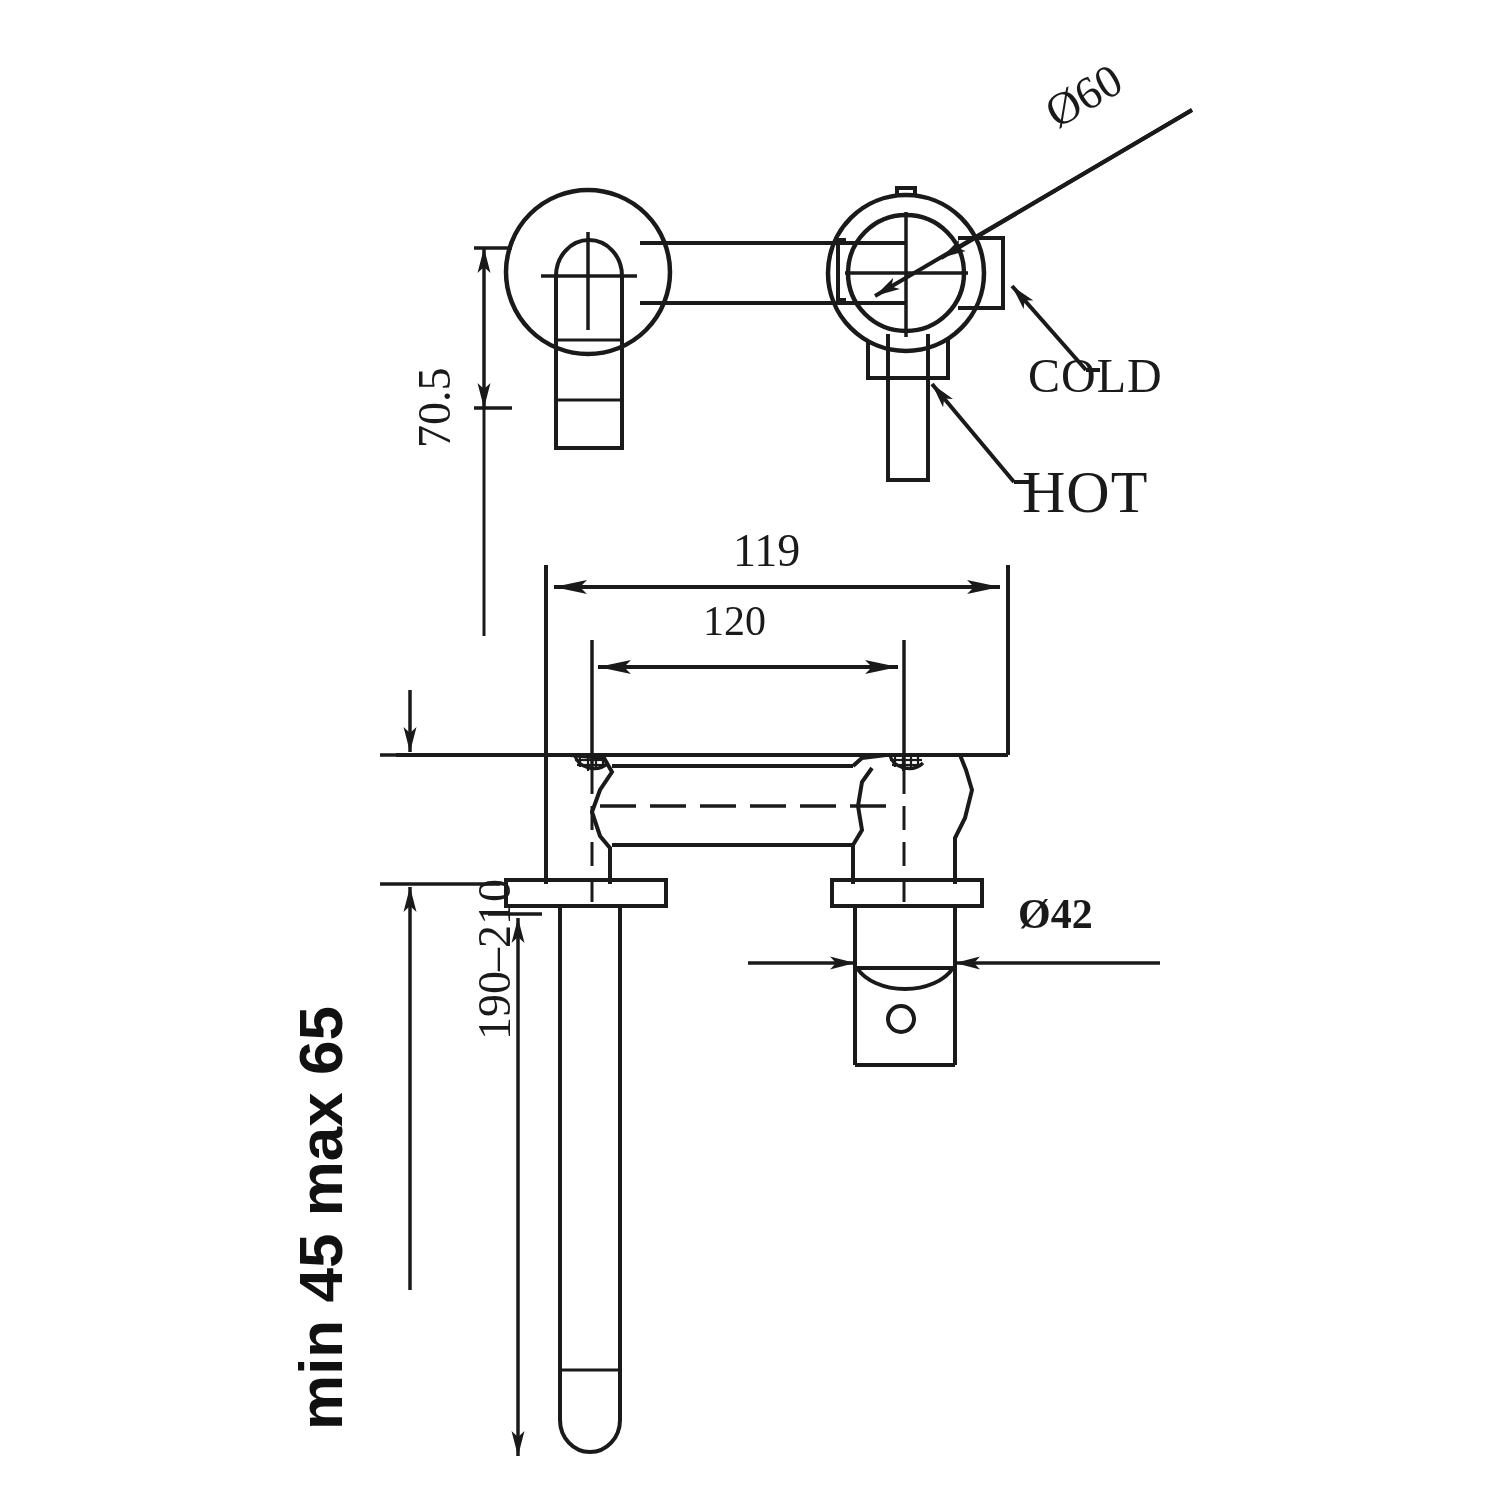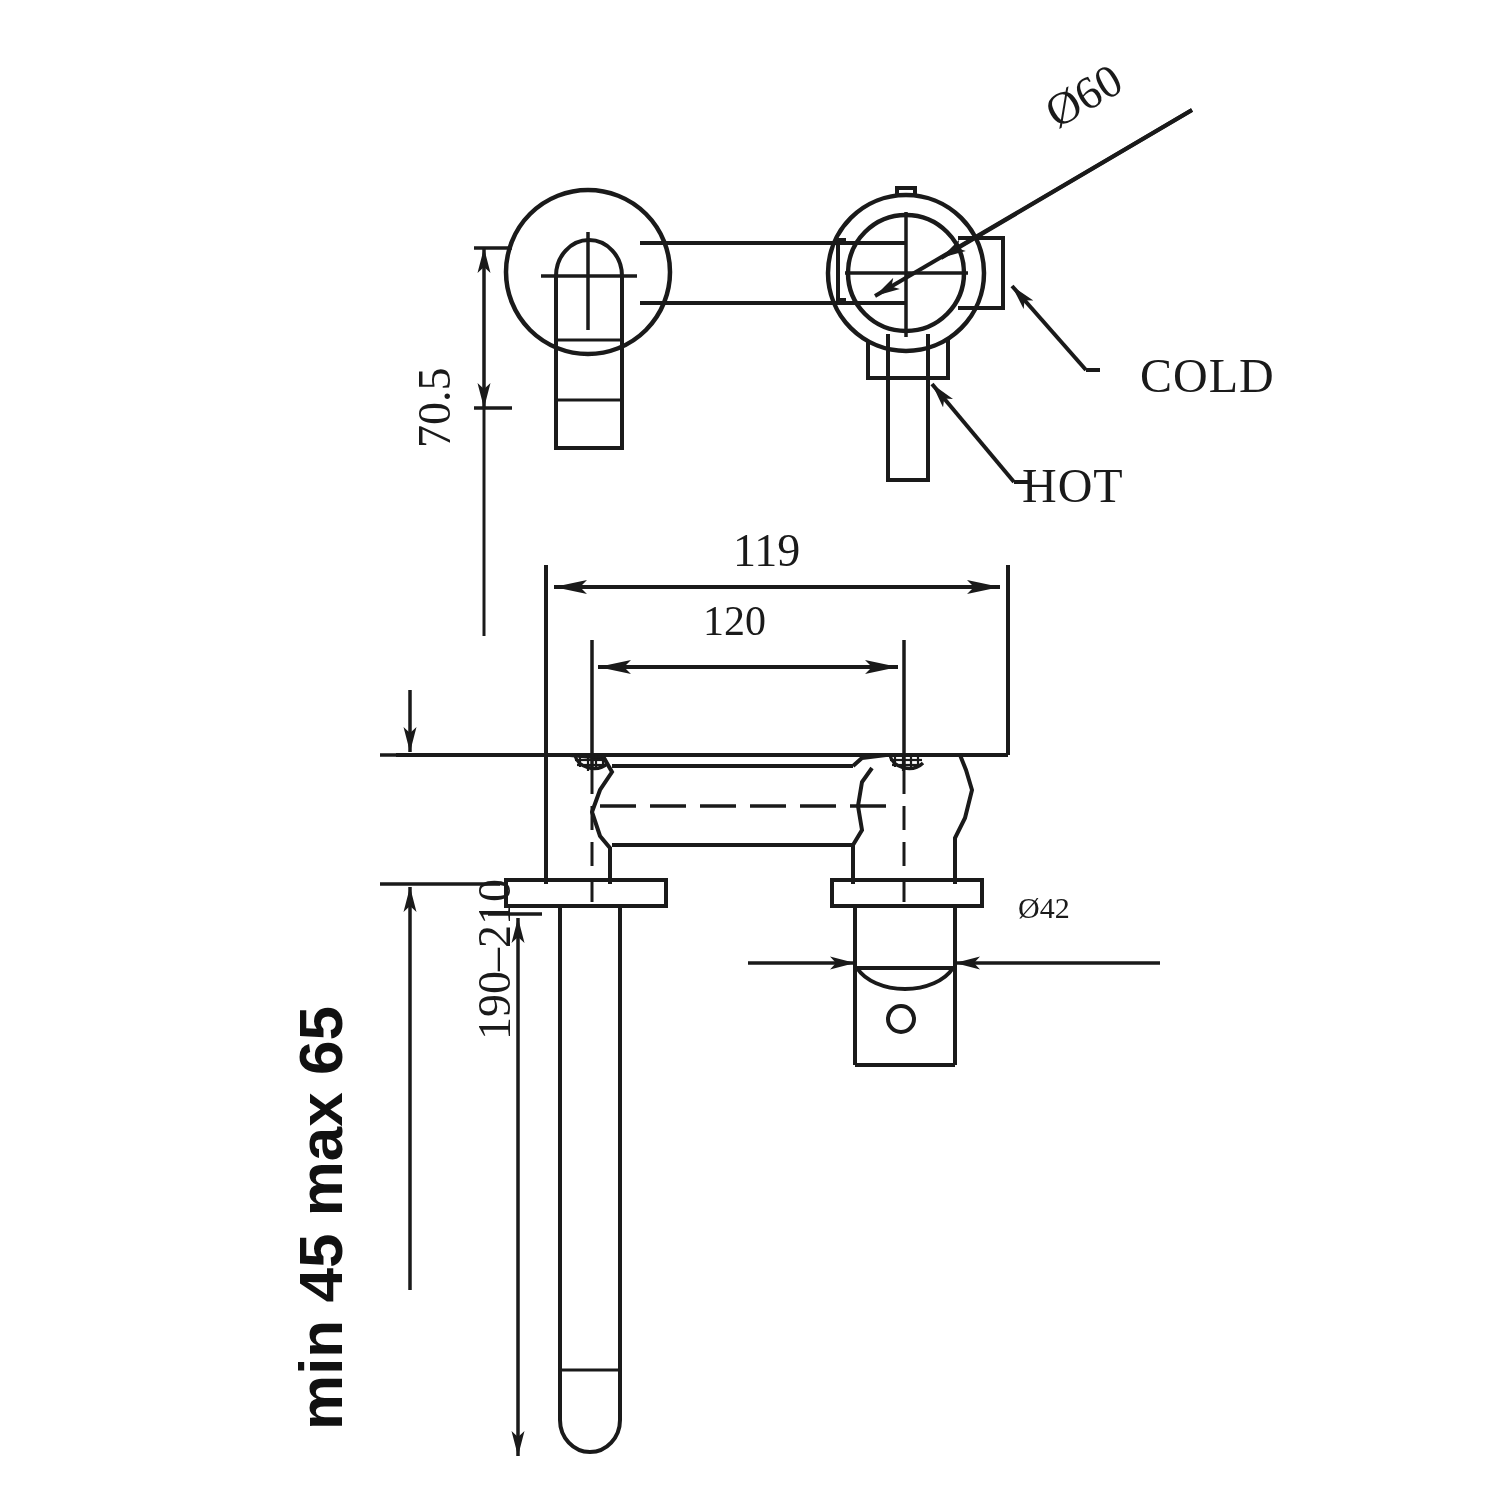--- a/index.html
+++ b/index.html
@@ -26,31 +26,31 @@
     position: absolute;
     color: #1a1a1a;
     font-family: "Liberation Serif", serif;
     white-space: nowrap;
     line-height: 1;
     user-select: none;
   }
   .dim-176 { left: 733px; top: 528px; font-size: 46px; }
   .dim-120 { left: 703px; top: 600px; font-size: 42px; }
   .dim-d60 { left: 1038px; top: 96px; font-size: 46px; transform: rotate(-30deg); transform-origin: left top; }
-  .dim-d42 { left: 1018px; top: 893px; font-size: 30px; }
+  .dim-d42 { left: 1018px; top: 893px; font-size: 42px; font-weight: bold; }
   .dim-705 {
     left: 412px; top: 448px; font-size: 46px;
     transform: rotate(-90deg); transform-origin: left top;
   }
   .dim-190210 {
     left: 472px; top: 1040px; font-size: 46px;
     transform: rotate(-90deg); transform-origin: left top;
   }
-  .lbl-cold { left: 1140px; top: 352px; font-size: 48px; letter-spacing: 1px; }
-  .lbl-hot  { left: 1022px; top: 462px; font-size: 48px; letter-spacing: 1px; }
+  .lbl-cold { left: 1028px; top: 352px; font-size: 48px; letter-spacing: 1px; }
+  .lbl-hot  { left: 1022px; top: 462px; font-size: 60px; letter-spacing: 1px; }
   .lbl-minmax {
     left: 290px; top: 1430px;
     font-size: 62px;
     font-family: "Liberation Sans", sans-serif;
     font-weight: bold;
     transform: rotate(-90deg);
     transform-origin: left top;
     color: #111111;
   }
 </style>

